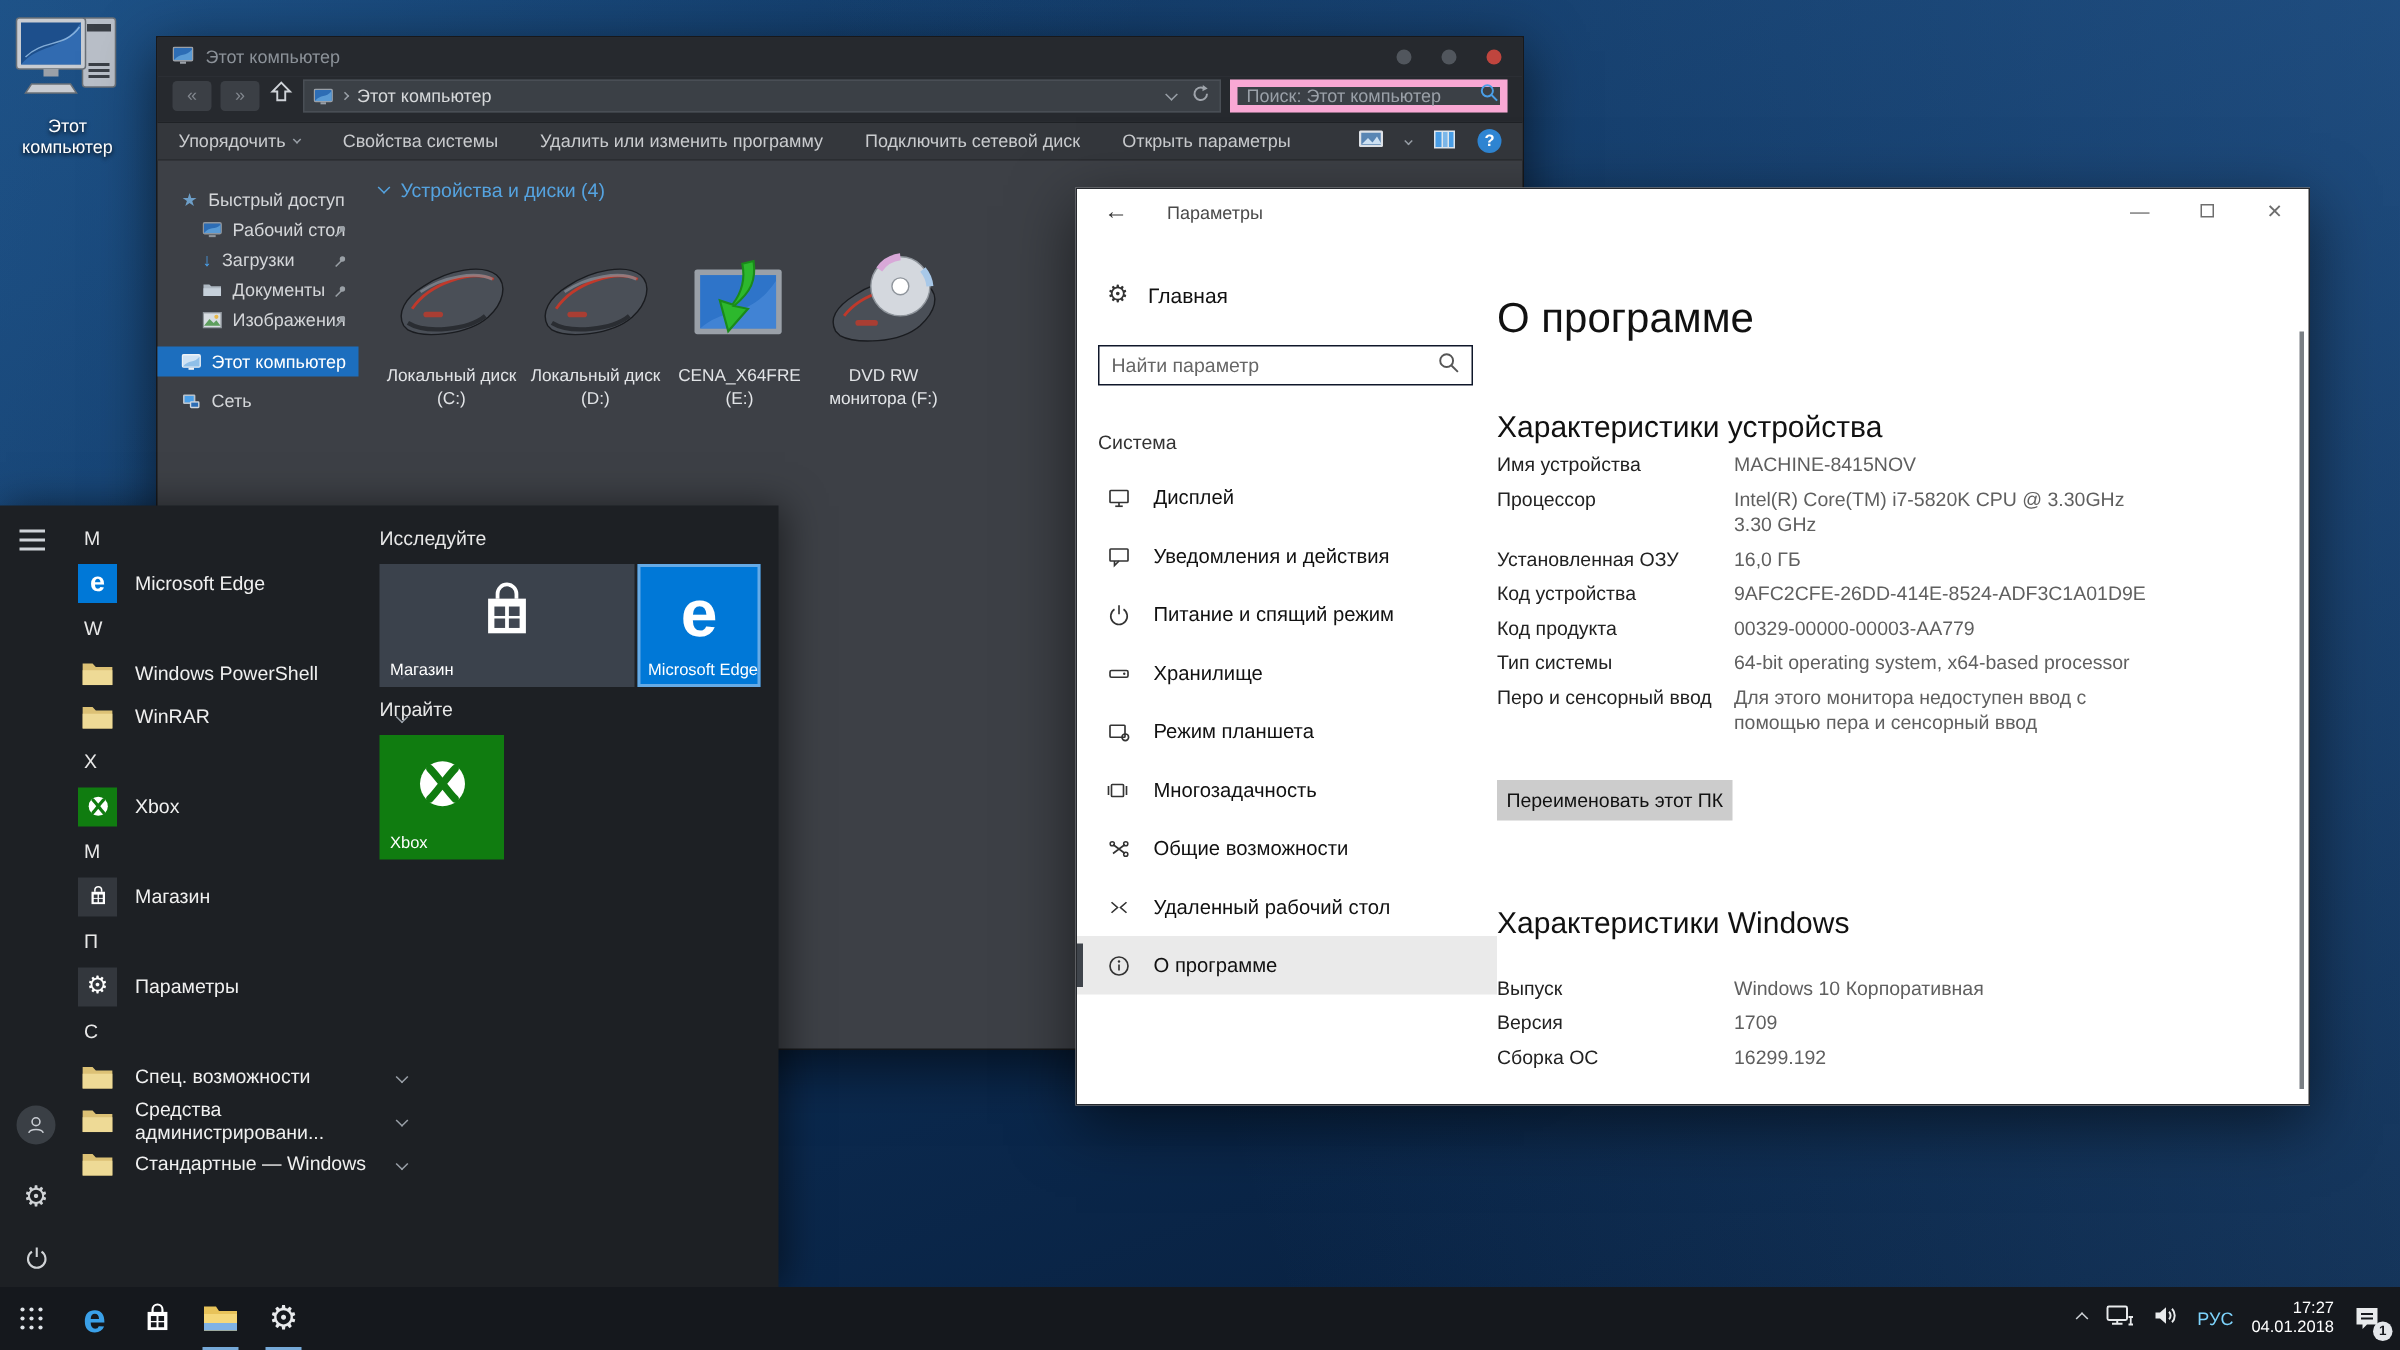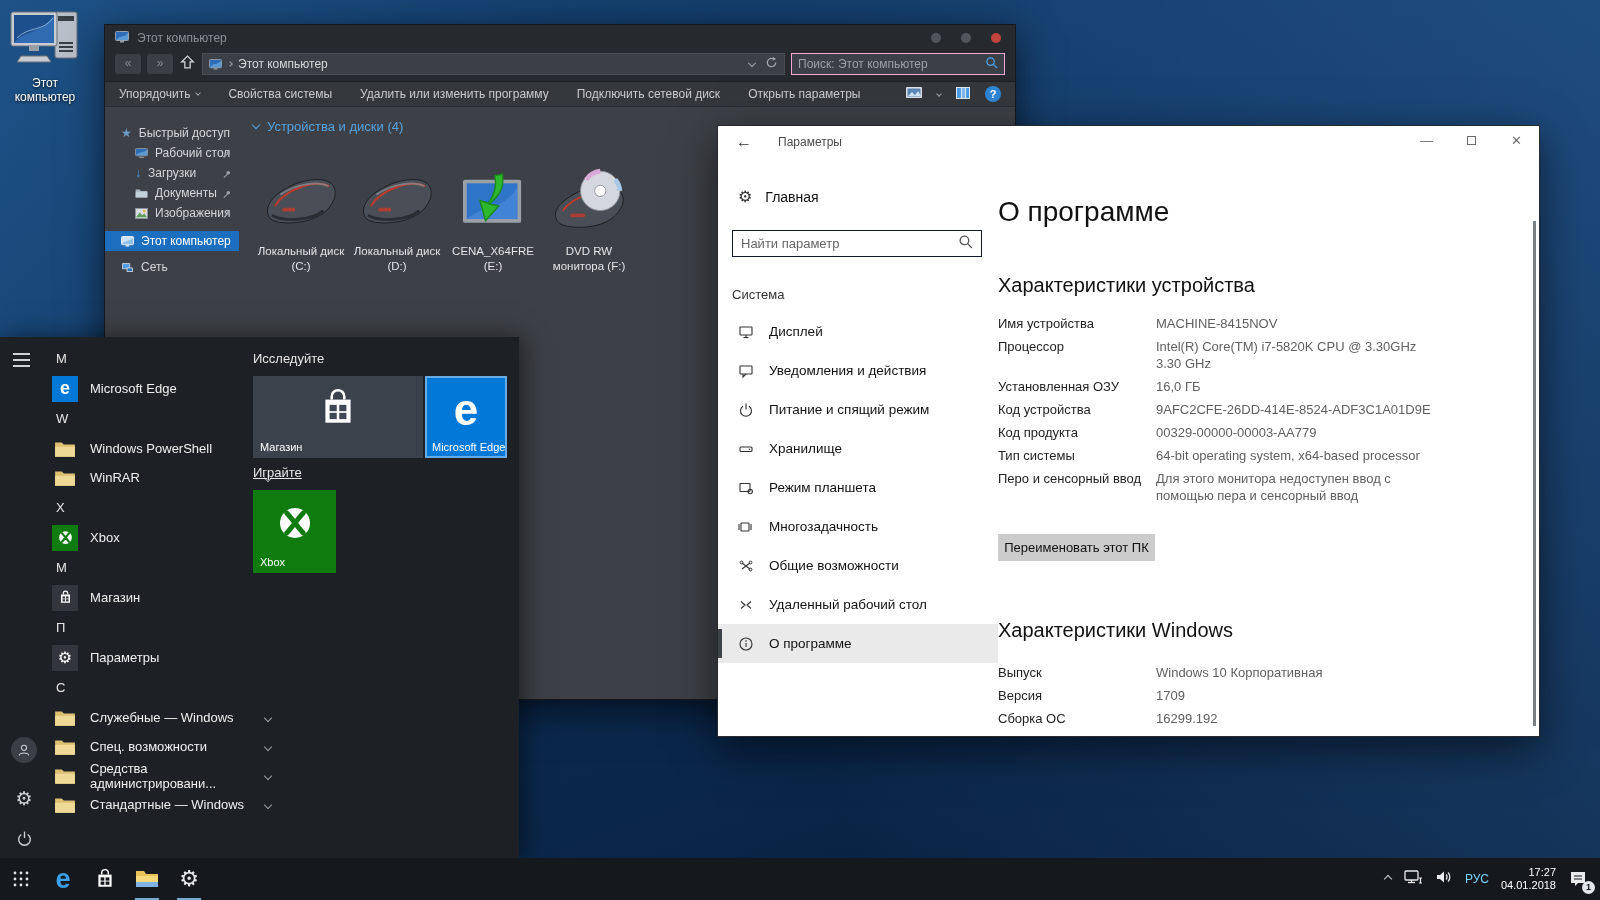--- a/index.html
+++ b/index.html
@@ -24,21 +24,21 @@
   .explorer { position:absolute; left:104px; top:24px; width:912px; height:676px; background:#3d4046; border:1px solid #17181b; box-shadow:0 10px 36px rgba(0,0,0,.6); z-index:1; }
   .ex-title { height:26px; background:#26292e; display:flex; align-items:center; padding:0 10px; color:#8b9198; font-size:12px; position:relative; }
   .ex-title .tic { margin-right:8px; }
   .ex-dots { position:absolute; right:14px; top:8px; display:flex; gap:20px; }
   .ex-dot { width:10px; height:10px; border-radius:50%; background:#51565d; }
   .ex-dot.close { background:#c0453e; }
   .ex-addr { height:30px; background:#26292e; display:flex; align-items:center; padding:0 10px 4px 10px; gap:6px; }
   .nav-btn { width:26px; height:20px; background:#3b3f45; border-radius:3px; color:#83888f; font-size:12px; text-align:center; line-height:19px; }
   .addr-field { flex:1; height:22px; background:#3b4046; border:1px solid #494e55; display:flex; align-items:center; padding:0 6px; gap:6px; color:#d6d8da; font-size:12px; }
   .addr-right { margin-left:auto; display:flex; align-items:center; gap:10px; }
-  .search-field { width:214px; height:22px; background:#3b4046; border:1px solid #f9a8d4; display:flex; align-items:center; padding:0 6px; }
+  .search-field { width:185px; height:22px; background:#3b4046; border:5px solid #f9a8d4; display:flex; align-items:center; padding:0 6px; }
   .search-field input { flex:1; background:transparent; border:none; outline:none; color:#9aa0a8; font-size:12px; font-family:"Liberation Sans",sans-serif; }
   .search-field input::placeholder { color:#9aa0a8; opacity:1; }
   .ex-cmd { height:26px; background:#34373c; border-top:1px solid #1f2226; border-bottom:1px solid #2a2d31; display:flex; align-items:center; padding:0 14px; gap:28px; color:#c9cbce; font-size:12px; }
   .cmd-item { display:flex; align-items:center; gap:6px; white-space:nowrap; }
   .cmd-right { margin-left:auto; display:flex; align-items:center; gap:14px; }
   .help-circle { width:16px; height:16px; border-radius:50%; background:#2f86d4; color:#fff; font-size:11px; font-weight:bold; text-align:center; line-height:16px; }
   .ex-body { display:flex; height:calc(100% - 82px); }
   .ex-side { width:134px; padding-top:16px; font-size:12px; color:#d4d6d9; flex-shrink:0; }
   .side-row { height:20px; display:flex; align-items:center; gap:7px; padding-left:16px; position:relative; }
   .side-row.child { padding-left:30px; }
@@ -67,21 +67,21 @@
   .st-section { margin:30px 0 10px 14px; font-size:13px; color:#333; }
   .nav-item { height:39px; display:flex; align-items:center; gap:15px; padding-left:20px; font-size:13.5px; color:#111; position:relative; }
   .nav-item.active { background:#eaeaea; }
   .nav-item.active::before { content:""; position:absolute; left:0; top:5px; bottom:5px; width:4px; background:#3f444b; }
   .st-content { position:absolute; left:280px; top:32px; right:0; bottom:0; padding-top:16px; overflow:hidden; }
   .st-h1 { font-size:28px; font-weight:300; color:#111; margin-top:22px; }
   .st-h2 { font-size:20px; font-weight:400; color:#111; margin-top:46px; }
   .spec { display:flex; margin-bottom:6px; font-size:13px; line-height:17px; }
   .spec .sl { width:158px; flex-shrink:0; color:#222; }
   .spec .sv { width:285px; color:#5f5f5f; }
-  .specs { margin-top:18px; }
+  .specs { margin-top:4px; }
   .rename-btn { margin-top:24px; width:157px; height:27px; background:#cccccc; border:none; font-size:13px; color:#111; font-family:"Liberation Sans",sans-serif; }
   .winspecs { margin-top:22px; }
   .st-scroll { position:absolute; right:3px; top:95px; width:3px; height:505px; background:#7a7f84; }
 
   
   .start-menu { position:absolute; left:0; top:337px; width:519px; height:521px; background:#1d2024; z-index:5; box-shadow:4px 0 24px rgba(0,0,0,.5); }
   .sm-rail { position:absolute; left:0; top:0; bottom:0; width:48px; }
   .hamburger { position:absolute; left:13px; top:16px; width:17px; }
   .hamburger div { height:2px; background:#cfd3d8; margin-bottom:4px; }
   .rail-bottom { position:absolute; left:0; bottom:0; width:48px; }
@@ -603,30 +603,20 @@
       <span>Параметры</span>
     </div>
     <div class="sm-letter">С</div>
     <div class="sm-app">
       <span class="aicon">
           <svg width="22" height="18" viewBox="0 0 20 16">
             <path d="M1,2 h6 l2,2 h10 v11 H1 Z" fill="#dcc175"></path>
             <path d="M1,6 h18 v9 H1 Z" fill="#eeda96"></path>
           </svg>
         </span>
-      <span>Служебные — Windows</span>
-      <span class="achev chev"></span>
-    </div>
-    <div class="sm-app">
-      <span class="aicon">
-          <svg width="22" height="18" viewBox="0 0 20 16">
-            <path d="M1,2 h6 l2,2 h10 v11 H1 Z" fill="#dcc175"></path>
-            <path d="M1,6 h18 v9 H1 Z" fill="#eeda96"></path>
-          </svg>
-        </span>
       <span>Спец. возможности</span>
       <span class="achev chev"></span>
     </div>
     <div class="sm-app">
       <span class="aicon">
           <svg width="22" height="18" viewBox="0 0 20 16">
             <path d="M1,2 h6 l2,2 h10 v11 H1 Z" fill="#dcc175"></path>
             <path d="M1,6 h18 v9 H1 Z" fill="#eeda96"></path>
           </svg>
         </span>
@@ -657,21 +647,21 @@
             <rect x="6" y="12.3" width="3.4" height="3" style="fill:var(--cut,#404752)"></rect>
             <rect x="10.6" y="12.3" width="3.4" height="3" style="fill:var(--cut,#404752)"></rect>
           </svg>
       </span>
       <span class="tlabel">Магазин</span>
     </div>
     <div class="tile tile-edge">
       <span class="tile-center edge-e">e</span>
       <span class="tlabel">Microsoft Edge</span>
     </div>
-    <div class="tg-label" style="position:absolute;left:0;top:128px;text-decoration:underline;">Играйте</div>
+    <div class="tg-label" style="position:absolute;left:0;top:128px;">Играйте</div>
     <div class="tile tile-xbox">
       <span class="tile-center">
         <svg width="40" height="40" viewBox="0 0 24 24">
             <circle cx="12" cy="12" r="9" fill="#fff"></circle>
             <path d="M7,6 C10,9 14,15 17,18 M17,6 C14,9 10,15 7,18" stroke="#107c10" stroke-width="3" fill="none" stroke-linecap="round"></path>
           </svg>
       </span>
       <span class="tlabel">Xbox</span>
     </div>
   </div>

